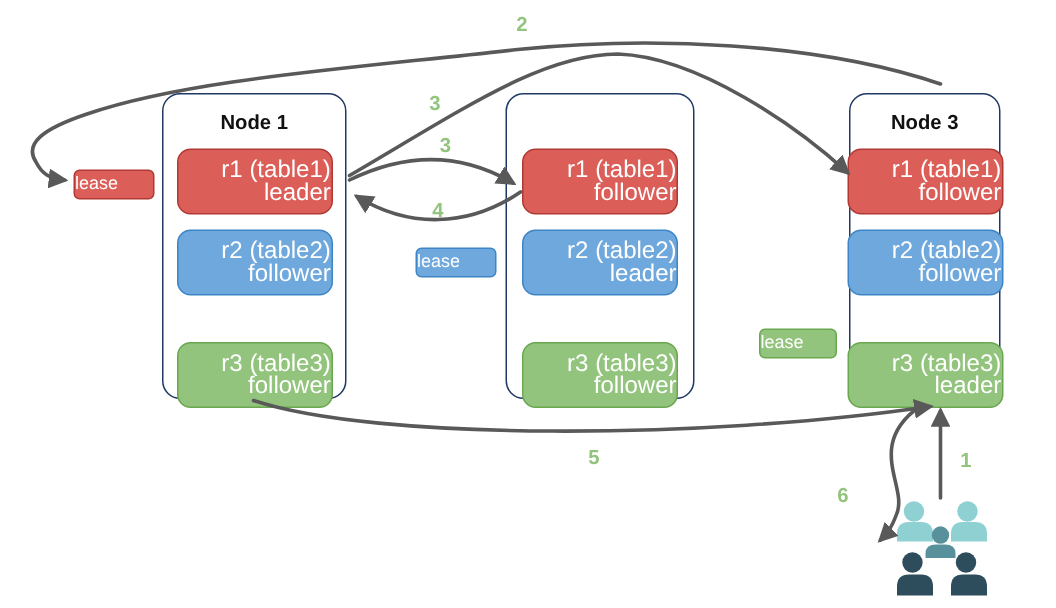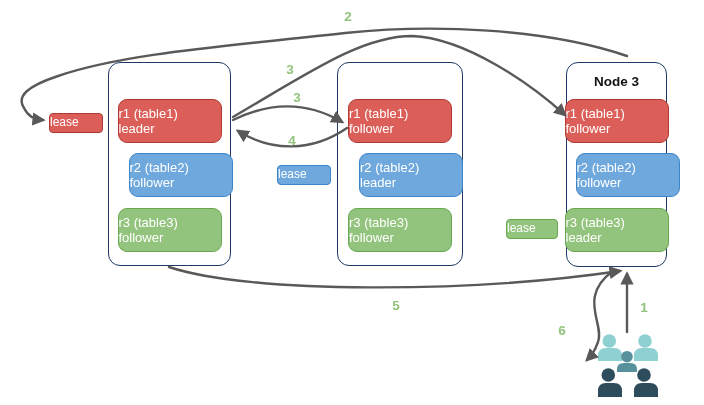--- a/index.html
+++ b/index.html
@@ -17,27 +17,27 @@
   .node2{left:337px;top:62px;width:126px;height:204px;}
   .node3{left:566px;top:62px;width:101px;height:205px;}
   .node-title{
     position:absolute;top:11px;left:0;width:100%;text-align:center;
     font-weight:bold;font-size:13.5px;color:#111;
   }
   
   .replica{
     position:absolute;left:50%;transform:translateX(-50%);
     width:104px;height:44px;border-radius:9px;box-sizing:border-box;
-    color:#fff;text-align:left;font-size:13px;line-height:15px;
+    color:#fff;text-align:right;font-size:16px;line-height:15px;
     display:flex;flex-direction:column;justify-content:center;
   }
-  .rep-0{top:36px;} .rep-1{top:90px;margin-left:11px;} .rep-2{top:145px;}
+  .rep-0{top:36px;} .rep-1{top:90px;} .rep-2{top:145px;}
   .replica.red  {background:var(--red-fill);  border:1.5px solid var(--red-border);}
   .replica.blue {background:var(--blue-fill); border:1.5px solid var(--blue-border);}
-  .replica.green{background:var(--green-fill);border:1.5px solid var(--green-border);}
+  .replica.green{background:var(--green-fill);border:1.5px solid var(--green-border);margin-top:20px;}
   
   .lease{
     position:absolute;height:20px;width:54px;border-radius:4px;box-sizing:border-box;
     color:#fff;font-size:12px;line-height:17px;z-index:6;
   }
   .lease-red  {left:49px;top:113px;background:var(--red-fill);border:1.5px solid var(--red-border);}
   .lease-blue {left:277px;top:165px;background:var(--blue-fill);border:1.5px solid var(--blue-border);}
   .lease-green{left:506px;top:219px;width:52px;background:var(--green-fill);border:1.5px solid var(--green-border);}
   
   .step{
@@ -55,20 +55,21 @@
   
   .users{position:absolute;left:590px;top:330px;z-index:4;}
   .u-light{fill:var(--user-light);} .u-mid{fill:var(--user-mid);} .u-dark{fill:var(--user-dark);}
 </style>
 </head>
 <body>
 
 <div class="canvas">
 
   <div class="node node1">
+    <div class="node-title">Node 1</div>
     <div class="replica red rep-0">
       <div>r1 (table1)</div>
       <div>leader</div>
     </div>
     <div class="replica blue rep-1">
       <div>r2 (table2)</div>
       <div>follower</div>
     </div>
     <div class="replica green rep-2">
       <div>r3 (table3)</div>

